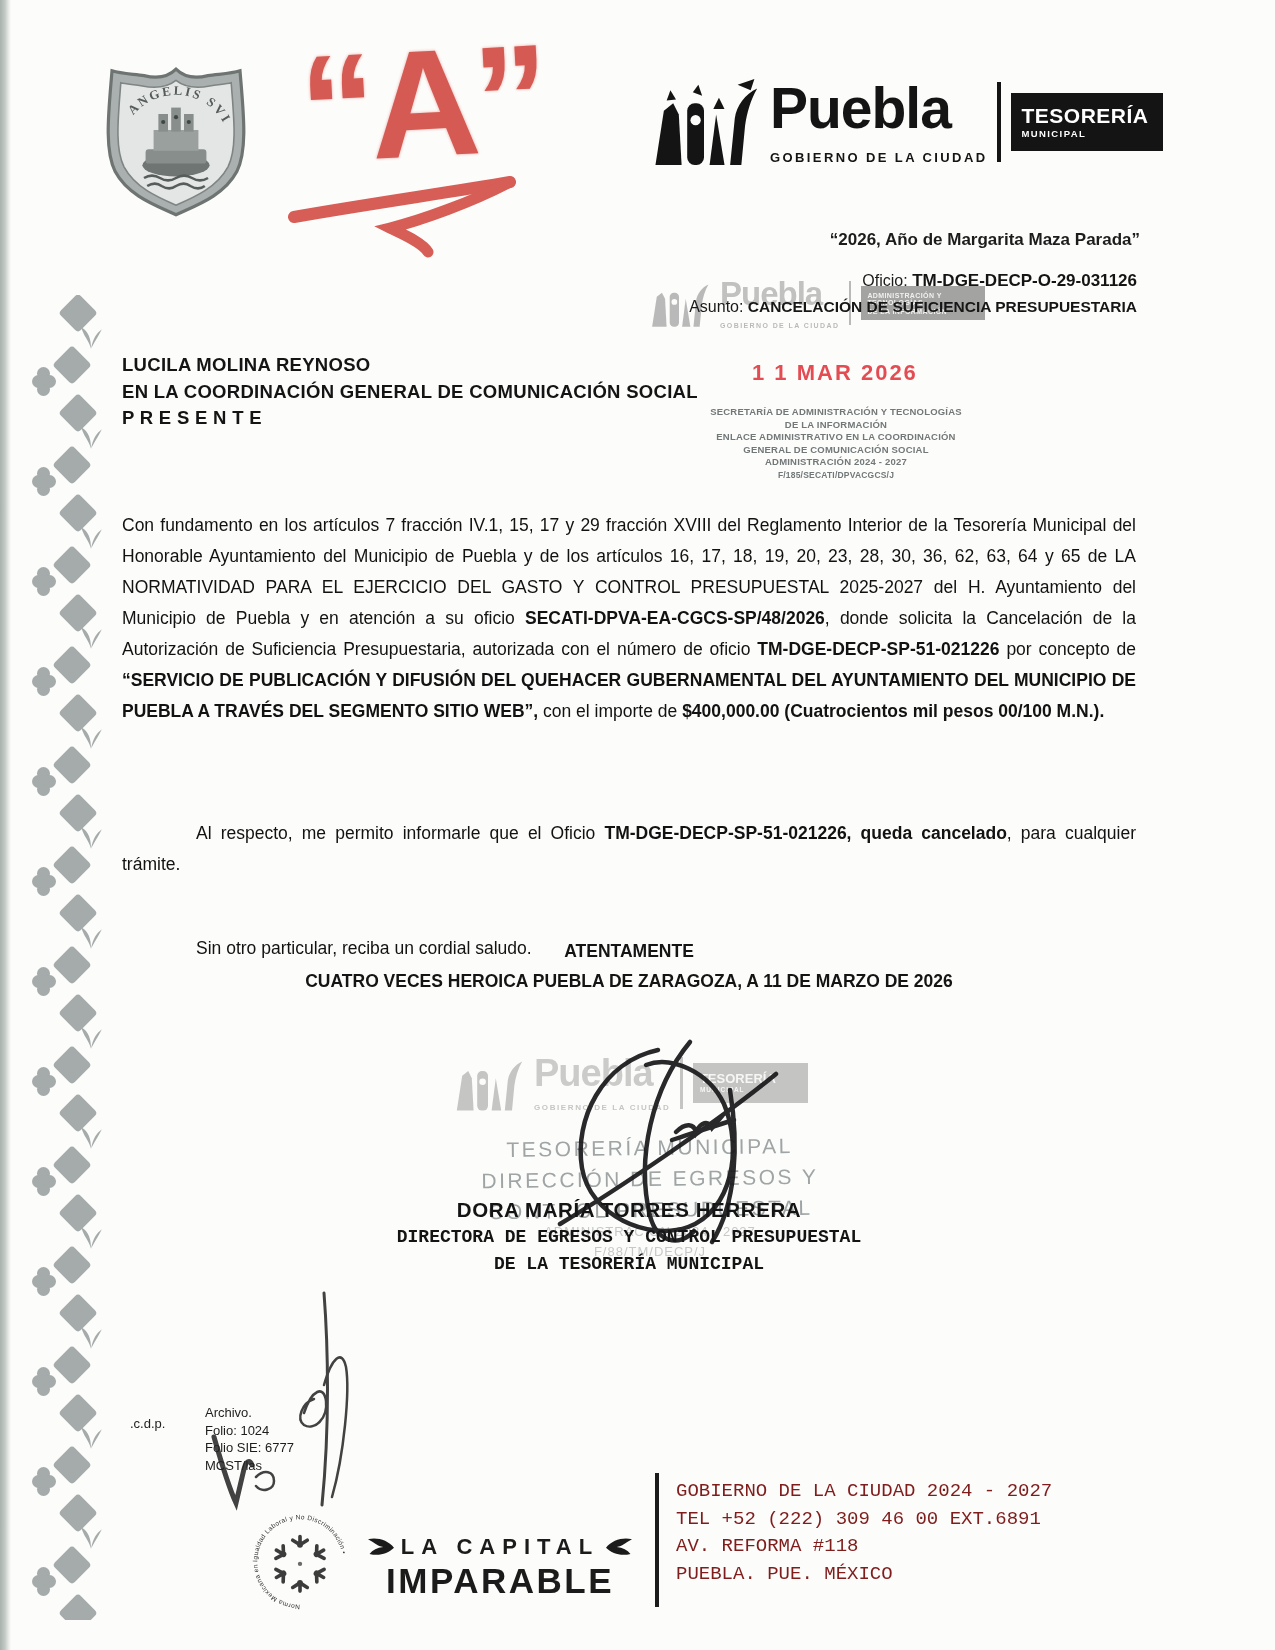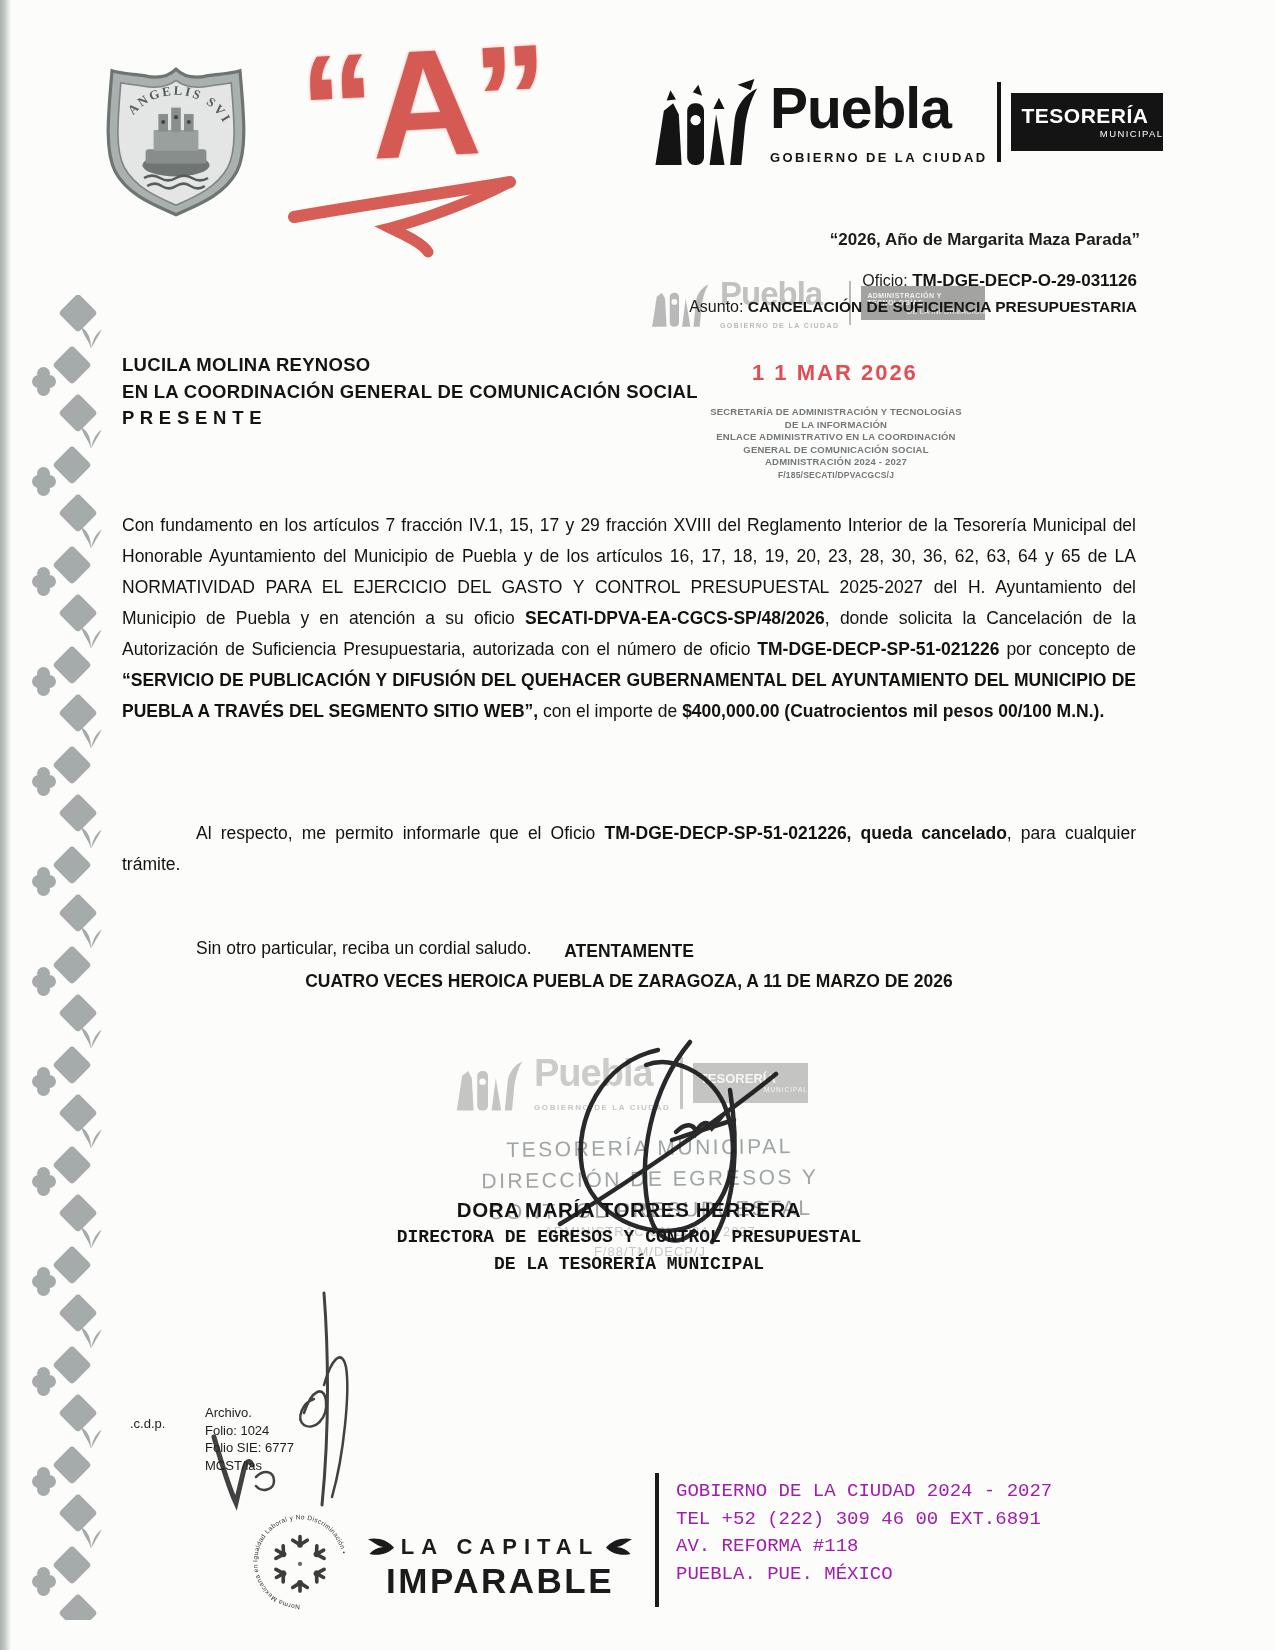--- a/index.html
+++ b/index.html
@@ -26,21 +26,21 @@
     transform:rotate(-3deg);opacity:.82;letter-spacing:-6px;text-shadow:0 0 3px rgba(205,55,47,.55);}
   .logo{display:flex;align-items:center;gap:10px;}
   .logo-header{left:648px;top:70px;height:104px;}
   .logo-icons{flex:none;}
   .logo-word{display:flex;flex-direction:column;line-height:1;gap:10px;}
   .logo-brand{font-weight:bold;letter-spacing:-1px;}
   .logo-tag{font-weight:bold;}
   .logo-sep{flex:none;background:currentColor;}
   .logo-box{flex:none;display:flex;flex-direction:column;justify-content:center;line-height:1;}
   .logo-box .t1{font-weight:bold;}
-  .logo-box .t2{font-weight:normal;text-align:right;}
+  .logo-box .t2{font-weight:bold;}
   .logo-header .logo-brand{font-size:57px;color:#141414;}
   .logo-header .logo-tag{font-size:13px;letter-spacing:2.4px;margin-top:4px;color:#141414;}
   .logo-header .logo-sep{width:4px;height:80px;background:#141414;}
   .logo-header .logo-box{background:#141414;color:#fff;width:142px;height:58px;padding-left:10px;}
   .logo-header .t1{font-size:21px;letter-spacing:.5px;}
   .logo-header .t2{font-size:9.5px;letter-spacing:1.4px;margin-top:3px;}
   .year-quote{top:230px;right:135px;font-size:17px;font-weight:bold;color:#1c1c1c;}
   
   .stamp-overlay{left:648px;top:276px;opacity:.55;filter:grayscale(1) blur(.4px);color:#7e8686;}
   .stamp-overlay .logo-brand{font-size:33px;color:#8b9292;}
@@ -92,21 +92,21 @@
   .cdp-lines{left:205px;top:1404px;font-size:13px;line-height:17.5px;color:#1d1d1d;}
   .hand-marks{left:200px;top:1285px;z-index:6;}
   
   .emblem{left:250px;top:1512px;width:100px;height:100px;}
   .capital{left:352px;top:1534px;width:296px;text-align:center;color:#1b1b1b;}
   .capital-row1{display:flex;align-items:center;justify-content:center;gap:7px;}
   .capital-l1{font-size:22px;font-weight:bold;letter-spacing:7px;}
   .capital-l2{font-size:35px;font-weight:bold;letter-spacing:2.5px;margin-top:1px;}
   .foot-sep{left:655px;top:1473px;width:3.5px;height:134px;background:#1b1b1b;}
   .address{left:676px;top:1478px;font-family:"Liberation Mono",monospace;font-size:19px;
-    line-height:27.5px;color:#a21caf;}
+    line-height:27.5px;color:#7f1d1d;}
 </style>
 </head>
 <body>
 
 <div class="page">
 
   <div class="abs edge-band"></div>
   <div class="abs side-pattern" id="sidePattern">
       <div class="pat-cell">
         <span class="pat-diamond pd1"></span>

